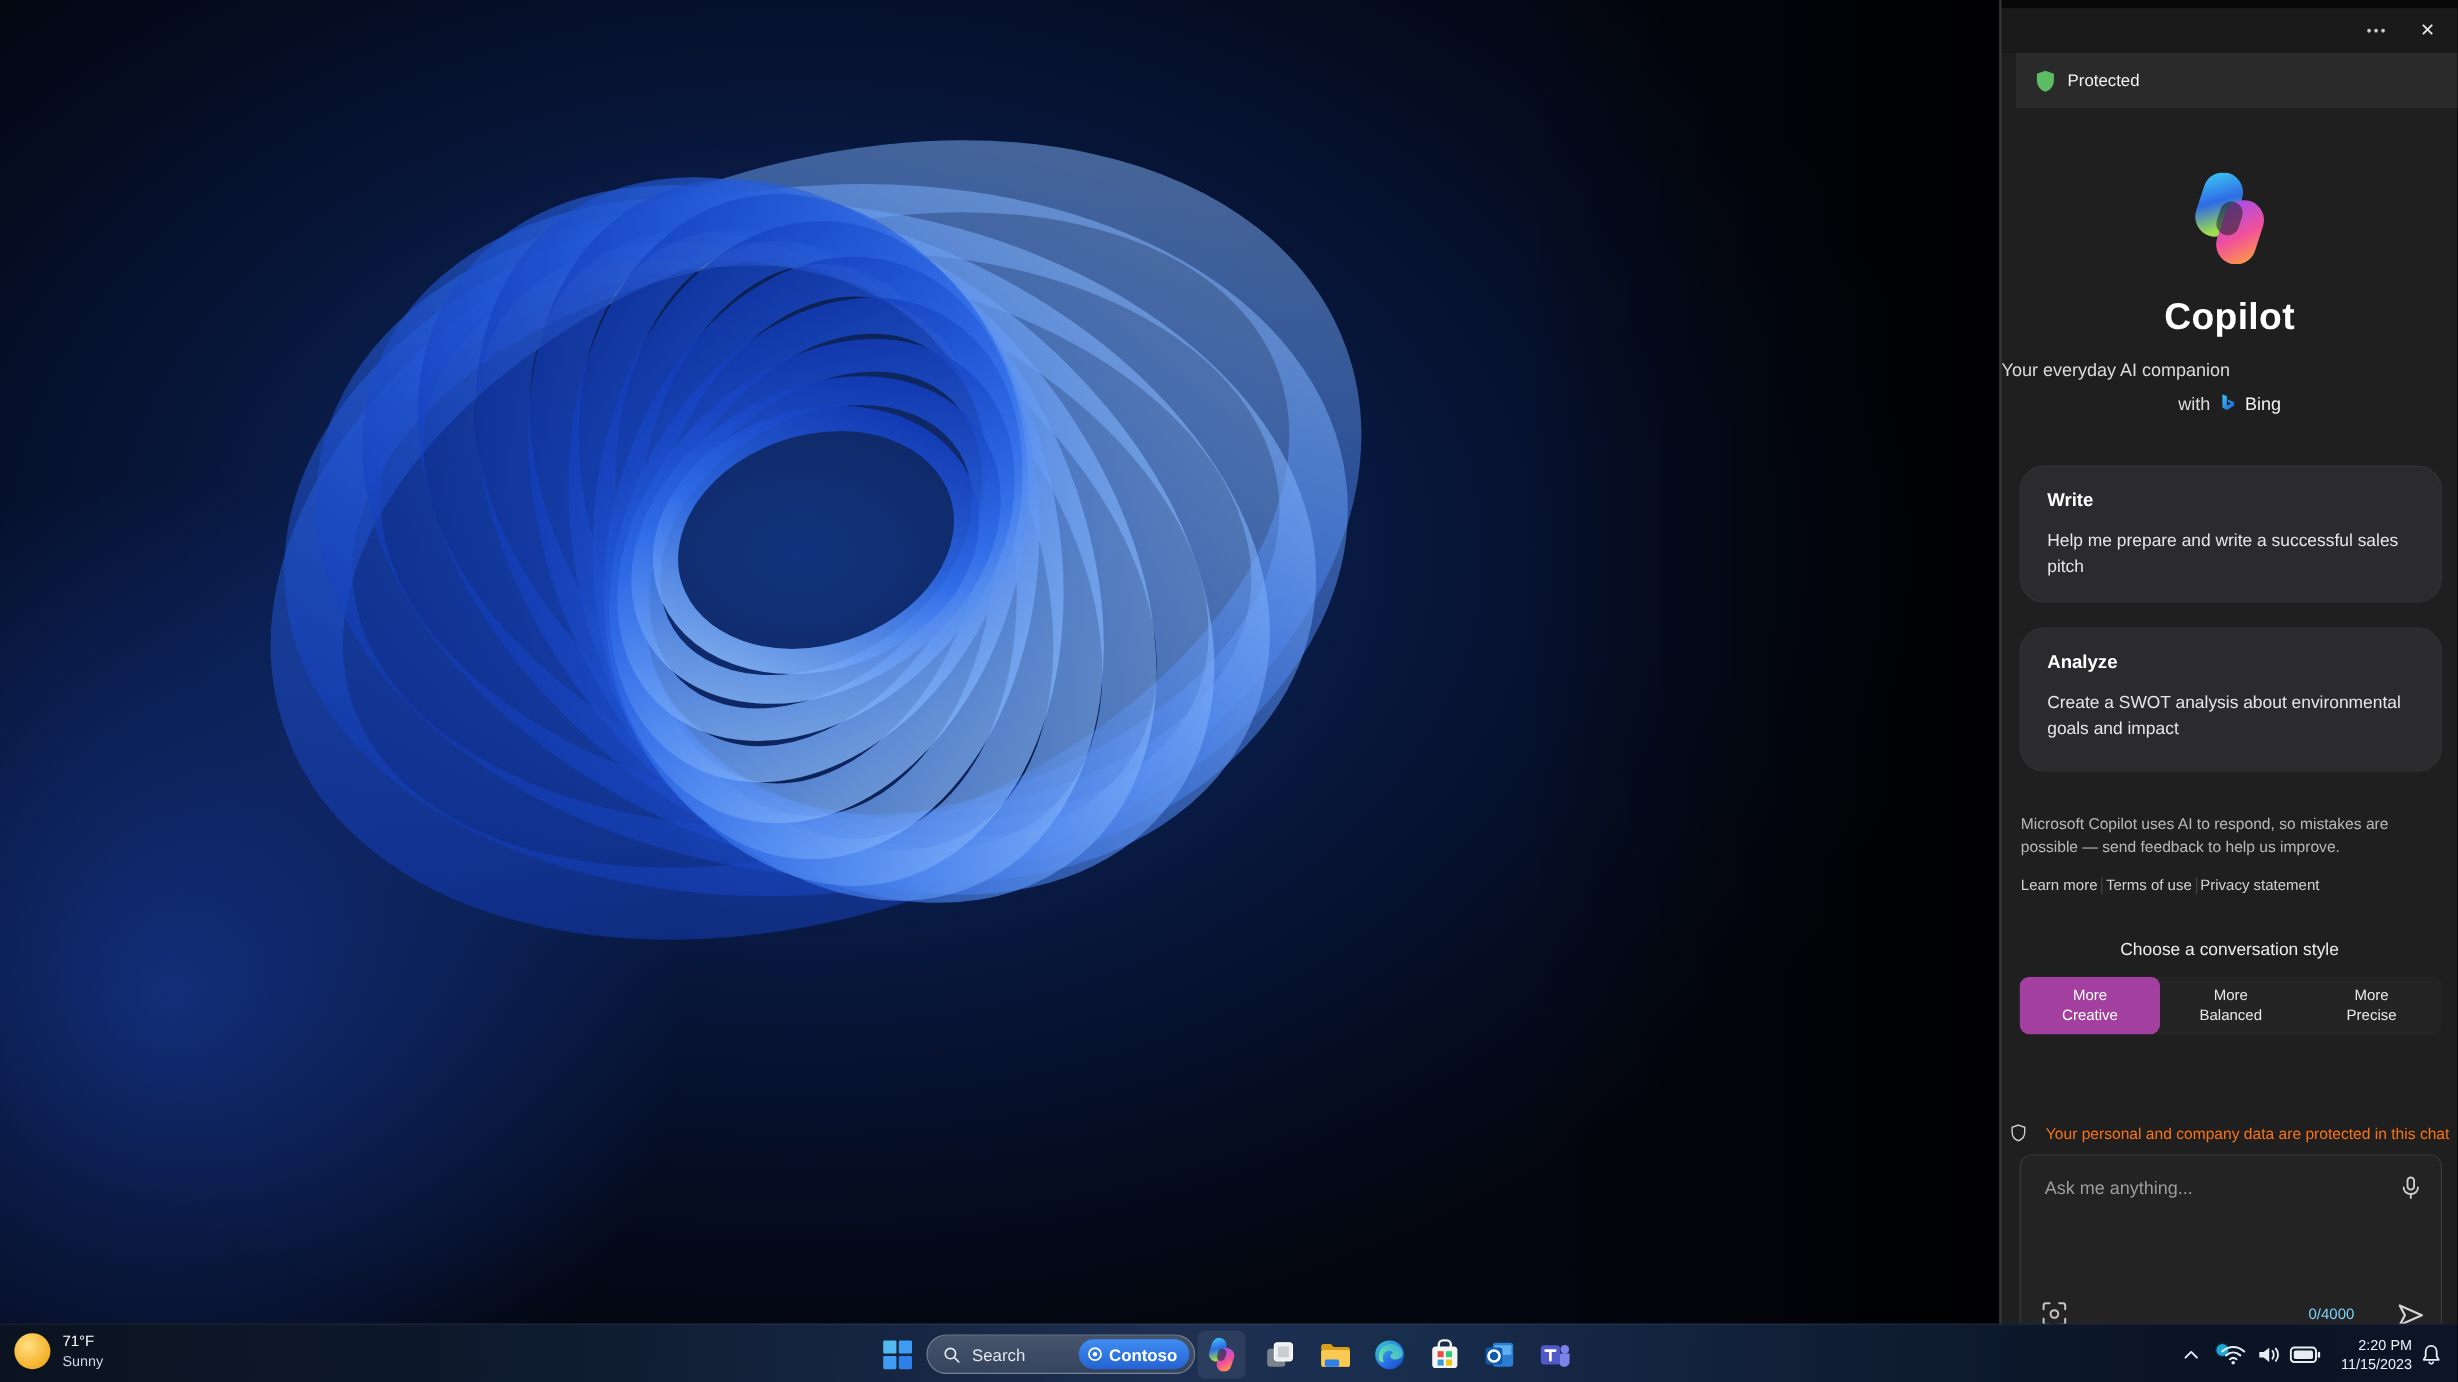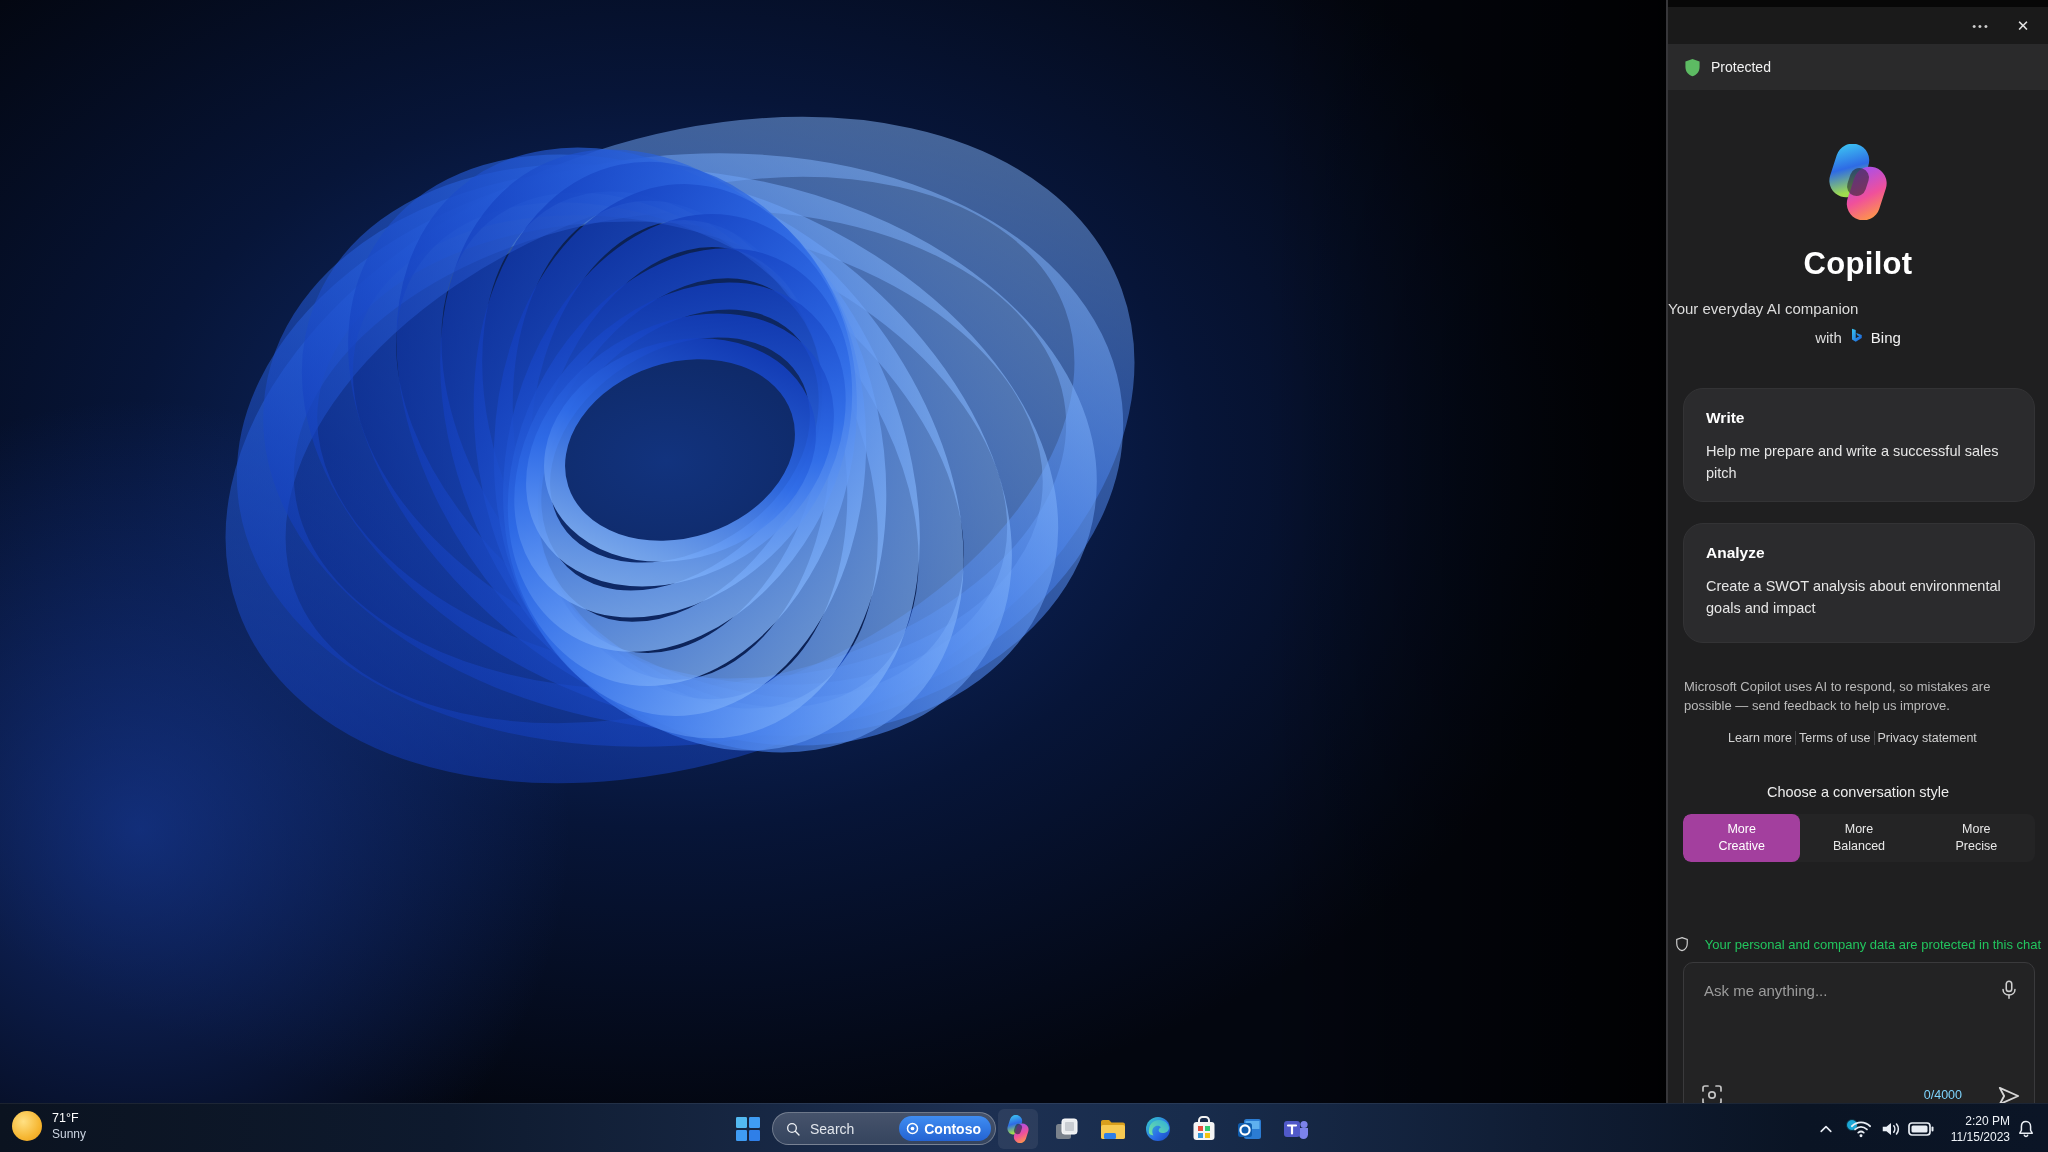--- a/index.html
+++ b/index.html
@@ -12,52 +12,52 @@
 
   
   .sidebar{position:absolute;left:1666px;top:0;width:382px;height:1103px;background:#1f1f20;
            border-left:2px solid #37373a;box-sizing:border-box;color:#fff;}
   .win-topstrip{position:absolute;top:0;left:0;right:0;height:7px;background:#070707;}
   .titlebar{position:absolute;top:7px;left:0;right:0;height:37px;background:#1a1a1a;}
   .titlebar-more{position:absolute;right:52px;top:8px;width:30px;height:22px;color:#cfcfcf;
                  font-size:11px;letter-spacing:2px;text-align:center;line-height:22px;cursor:default;}
   .titlebar-close{position:absolute;right:10px;top:6px;width:30px;height:25px;color:#e6e6e6;
                   font-size:15px;text-align:center;line-height:25px;cursor:default;}
-  .protected-bar{position:absolute;top:44px;left:0;right:0;height:46px;background:#2a2a2b;
+  .protected-bar{position:absolute;top:44px;left:12px;right:0;height:46px;background:#2a2a2b;
                  display:flex;align-items:center;gap:10px;padding-left:16px;box-sizing:border-box;}
   .protected-bar .label{font-size:14px;color:#f2f2f2;}
 
   .hero-logo{position:absolute;top:144px;left:50%;transform:translateX(-50%);width:76px;height:76px;}
   .hero-title{position:absolute;top:246px;left:0;right:0;text-align:center;font-size:31px;font-weight:700;color:#fff;letter-spacing:.3px;}
   .hero-subtitle{position:absolute;top:300px;left:0;right:0;text-align:left;font-size:15px;color:#dcdcdc;}
   .hero-with{position:absolute;top:328px;left:0;right:0;display:flex;justify-content:center;align-items:center;gap:7px;
              font-size:15px;color:#dcdcdc;}
   .hero-with .bing-name{color:#f2f2f2;}
 
   .card{position:absolute;left:15px;width:352px;background:#2b2b2d;border-radius:20px;
         padding:20px 22px;box-sizing:border-box;border:1px solid #333335;}
   .card-write{top:388px;height:114px;}
   .card-analyze{top:523px;height:120px;}
   .card-title{font-size:15.5px;font-weight:700;color:#fff;margin-bottom:14px;}
   .card-desc{font-size:14.5px;color:#e6e6e6;line-height:1.5;}
 
   .disclaimer{position:absolute;top:678px;left:16px;width:350px;font-size:13px;color:#b9b9b9;line-height:1.45;}
-  .footer-links{position:absolute;top:731px;left:16px;display:flex;align-items:center;gap:3px;margin-left:44px;}
+  .footer-links{position:absolute;top:731px;left:16px;display:flex;align-items:center;gap:3px;}
   .footer-links .link{font-size:12.5px;color:#d2d2d2;cursor:default;}
   .footer-links .divider{width:1px;height:14px;background:#454547;}
 
   .style-heading{position:absolute;top:784px;left:0;right:0;text-align:center;font-size:14.5px;color:#ededed;}
   .style-group{position:absolute;top:814px;left:15px;width:352px;height:48px;background:#242425;
                border-radius:8px;display:flex;overflow:hidden;}
   .style-option{flex:1;display:flex;flex-direction:column;justify-content:center;align-items:center;
                 font-size:12.5px;color:#e8e8e8;line-height:1.35;cursor:default;}
   .style-option.selected{background:var(--accent-selected-style,#a33f9e);border-radius:8px;color:#fff;}
 
   .privacy-note{position:absolute;top:936px;left:0;right:0;display:flex;justify-content:center;
-                align-items:center;gap:16px;font-size:13px;color:#22c55e;}
+                align-items:center;gap:16px;font-size:13px;color:#f97316;}
 
   .composer{position:absolute;top:962px;left:15px;width:352px;height:158px;background:#232324;
             border:1px solid #3a3a3c;border-radius:10px;box-sizing:border-box;}
   .composer-underline{position:absolute;bottom:-1px;left:10px;right:10px;height:2px;background:#98989d;border-radius:2px;}
   .composer-placeholder{position:absolute;top:19px;left:20px;font-size:15px;color:#9c9c9c;}
   .composer-mic{position:absolute;top:16px;right:14px;width:22px;height:22px;}
   .composer-visual{position:absolute;bottom:12px;left:16px;width:24px;height:24px;}
   .composer-count{position:absolute;bottom:17px;right:72px;font-size:12.5px;color:#7dd3fc;}
   .composer-send{position:absolute;bottom:10px;right:12px;width:26px;height:26px;}
 

